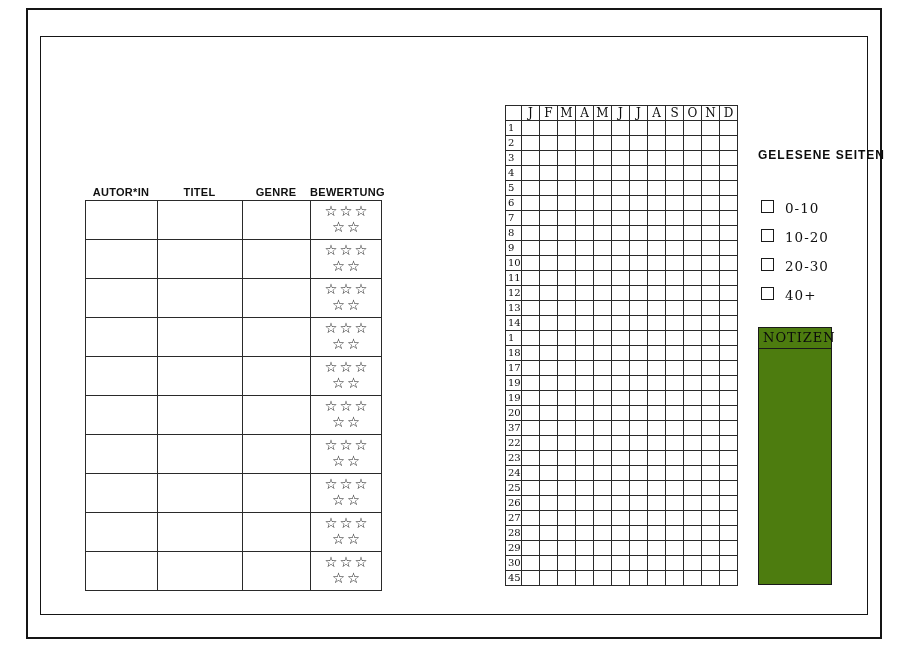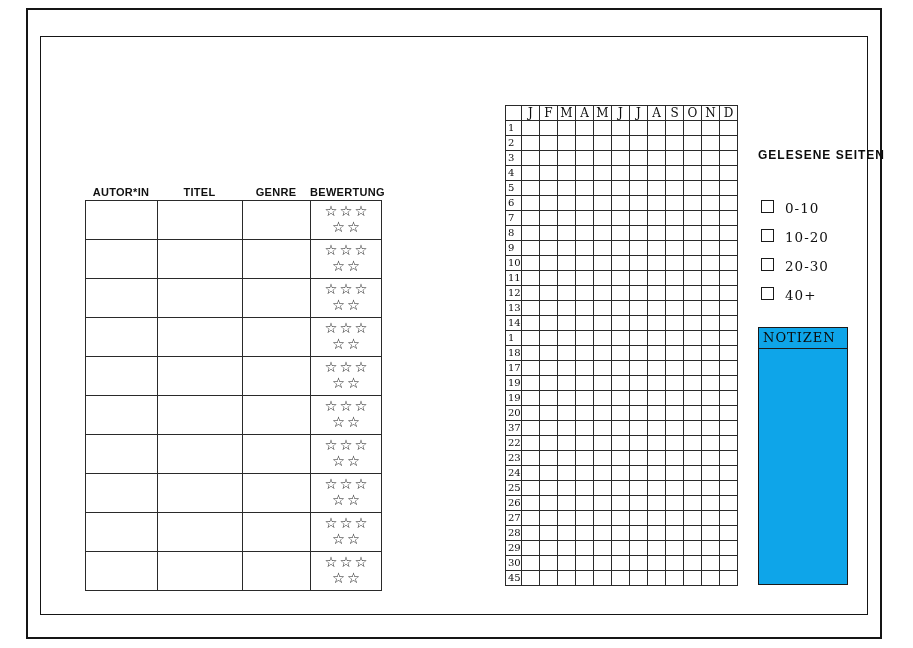--- a/index.html
+++ b/index.html
@@ -85,22 +85,22 @@
   .legend-item { display:flex; align-items:flex-start; height:16px; margin-bottom:13px; }
   .legend-checkbox { width:13px; height:13px; border:1.5px solid #1a1a1a; background:#fff; flex:0 0 auto; }
   .legend-label {
     margin-left:11px;
     font-family:"DejaVu Serif", serif;
     font-size:13.5px; letter-spacing:1px; color:#101010;
     white-space:nowrap;
   }
 
   .notes-box {
-    position:absolute; left:758px; top:327px; width:90px; height:258px;
-    border:1.2px solid #1a1a1a; background:#0ea5e9;
+    position:absolute; left:758px; top:327px; width:74px; height:258px;
+    border:1.2px solid #1a1a1a; background:#4d7c0f;
   }
   .notes-title {
     font-family:"DejaVu Serif", serif;
     font-size:13px; letter-spacing:1px;
     padding:2px 4px 3px; color:#0c0c0c;
     border-bottom:1px solid #1a1a1a;
   }
 </style>
 </head>
 <body>

